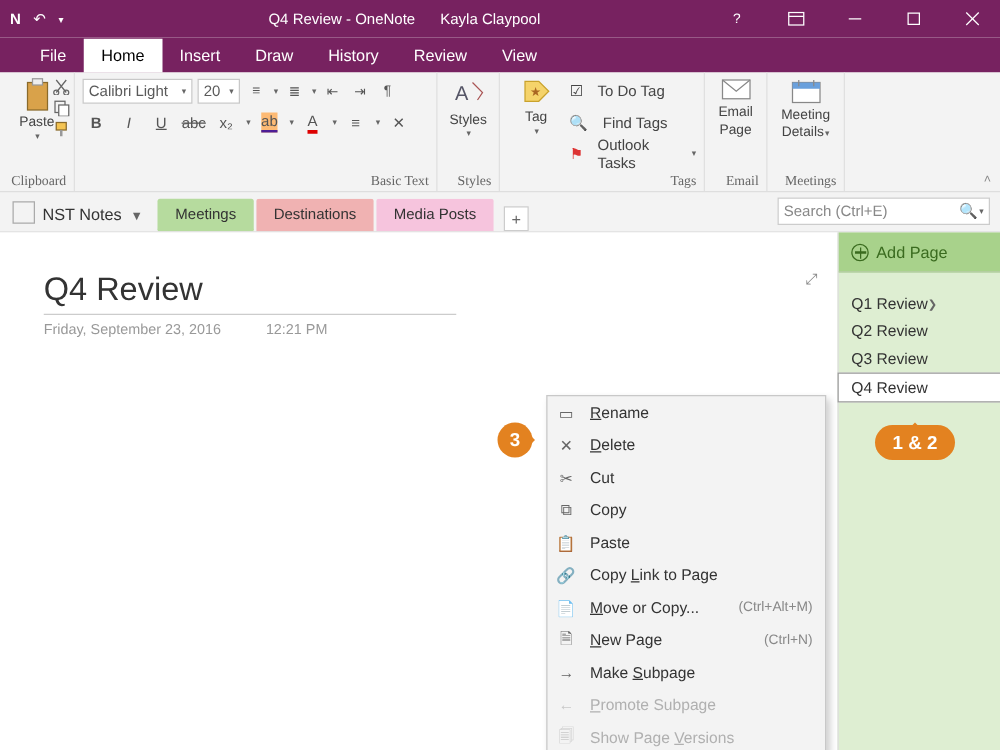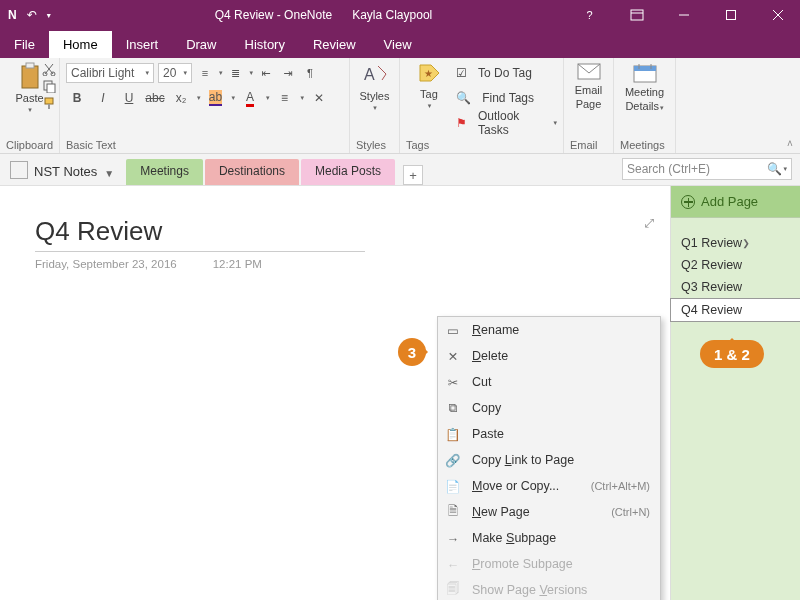--- a/index.html
+++ b/index.html
@@ -7,29 +7,29 @@
 
   
   .titlebar { height: 30px; background: #772260; color: #fff; display: flex; align-items: center; font-size: 12px; }
   .titlebar .left { width: 80px; display: flex; align-items: center; gap: 10px; padding-left: 8px; }
   .titlebar .center { flex: 1; text-align: center; }
   .titlebar .right { display: flex; align-items: center; gap: 2px; }
   .tbtn { width: 45px; height: 30px; display: flex; align-items: center; justify-content: center; color: #fff; font-size: 11px; }
   .icon-stroke { stroke: currentColor; fill: none; stroke-width: 1; }
 
   
-  .menurow { height: 28px; background: #772260; display: flex; align-items: flex-end; gap: 0; font-size: 13px; color: #fff; }
+  .menurow { height: 28px; background: #772260; display: flex; align-items: flex-end; padding-left: 18px; gap: 0; font-size: 13px; color: #fff; }
   .menutab { padding: 6px 14px; cursor: default; }
   .menutab.active { background: #fff; color: #000; }
   .filetab { padding: 6px 14px; cursor: default; }
 
   
   .ribbon { height: 96px; background: #f3f3f3; border-bottom: 1px solid #d8d8d8; display: flex; }
   .group { border-right: 1px solid #e0e0e0; padding: 4px 6px 0 6px; display: flex; flex-direction: column; justify-content: space-between; font-size: 11px; color: #5a5a5a; }
-  .group-label { text-align: left; font-size: 11px; color: #666; padding-bottom: 2px; }
+  .group-label { text-align: right; font-size: 11px; color: #666; padding-bottom: 2px; font-family: Liberation Serif, serif; }
   .g-body { flex: 1; display: flex; align-items: flex-start; gap: 4px; }
   .mini { font-size: 12px; color: #444; }
   .bigbtn { display: flex; flex-direction: column; align-items: center; justify-content: center; gap: 2px; font-size: 11px; line-height: 1.1; color: #444; width: 48px; }
   .row { display: flex; align-items: center; gap: 4px; height: 22px; }
   .fontbox, .sizebox { height: 20px; border: 1px solid #c8c8c8; background: #fff; font-size: 12px; padding: 0 4px; display: flex; align-items: center; }
   .fontbox { width: 88px; } .sizebox { width: 34px; }
   .ribicon { width: 18px; height: 18px; display: flex; align-items: center; justify-content: center; color: #555; }
   .ribicon.sq { width: 22px; }
   .dd-caret { font-size: 7px; color: #666; margin-left: 1px; }
 

